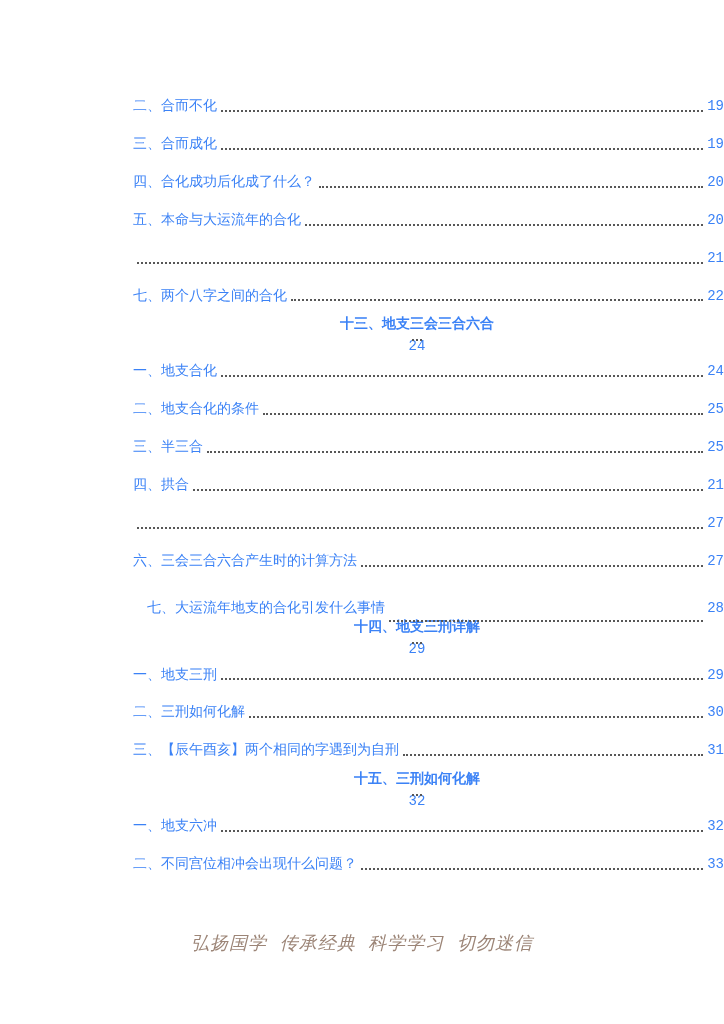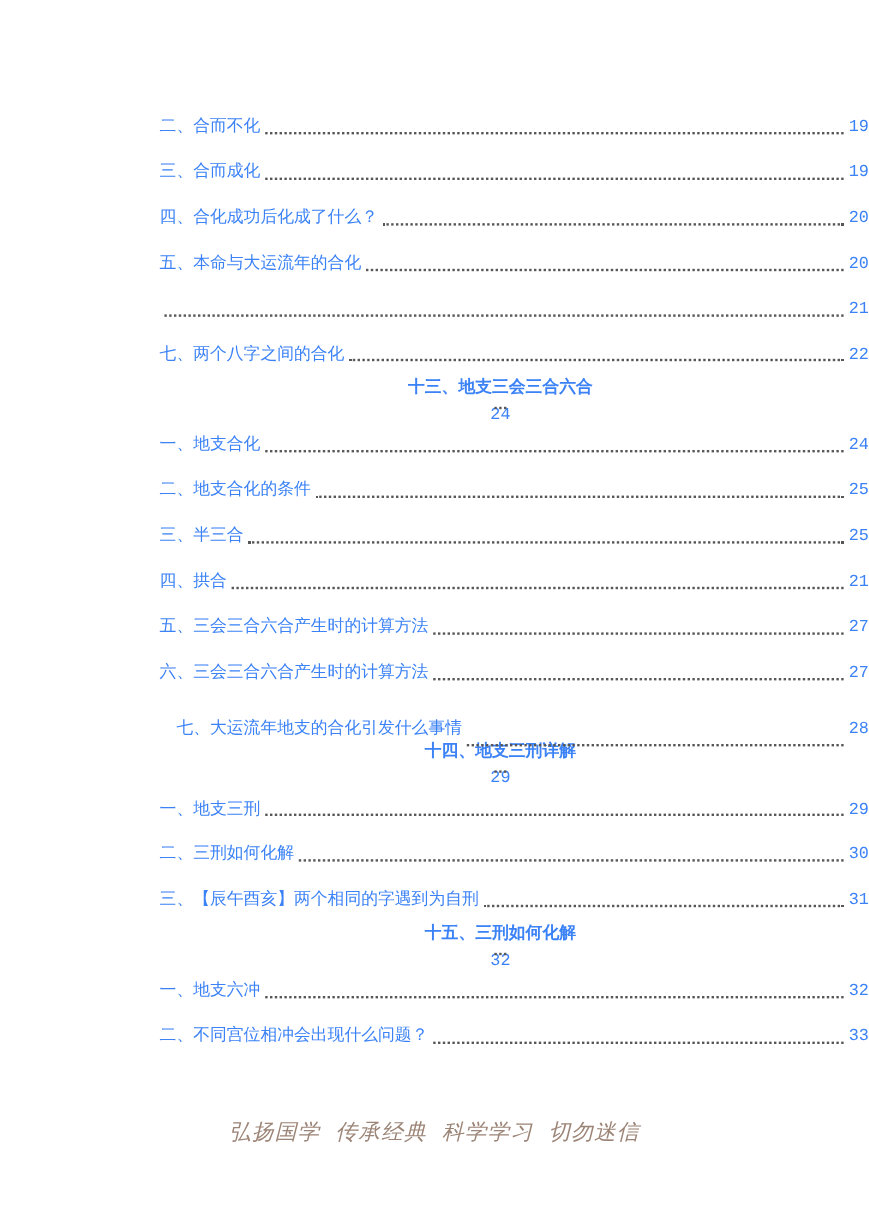--- a/index.html
+++ b/index.html
@@ -120,21 +120,20 @@
       <span class="toc-label">三、半三合</span>
       <span class="leader"></span>
       <span class="toc-page">25</span>
     </div>
       <div class="toc-row lv-sub">
       <span class="toc-label">四、拱合</span>
       <span class="leader"></span>
       <span class="toc-page">21</span>
     </div>
       <div class="toc-row lv-sub">
-      <span class="toc-label">五、三会三合六合产生时的计算方法</span>
       <span class="leader"></span>
       <span class="toc-page">27</span>
     </div>
       <div class="toc-row lv-sub">
       <span class="toc-label">六、三会三合六合产生时的计算方法</span>
       <span class="leader"></span>
       <span class="toc-page">27</span>
     </div>
       <div class="toc-row lv-sub-indent">
       <span class="toc-label">七、大运流年地支的合化引发什么事情</span>

